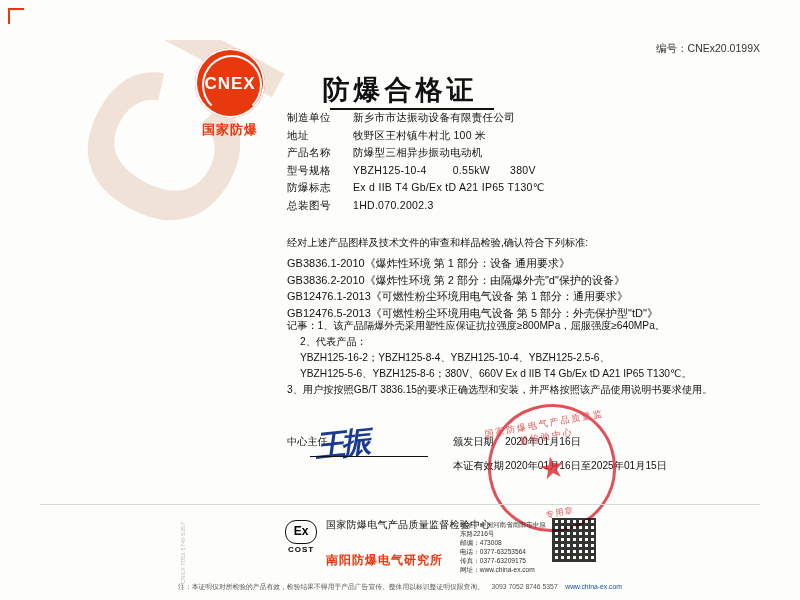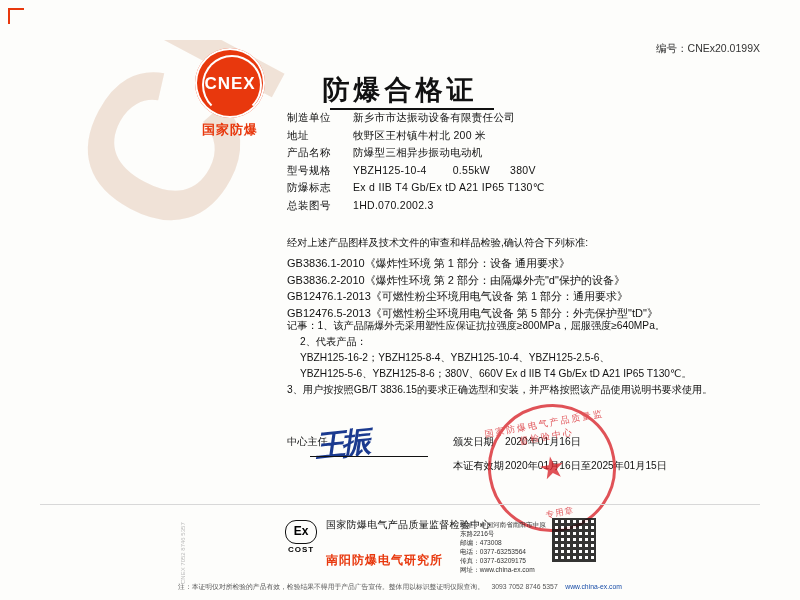--- a/index.html
+++ b/index.html
@@ -217,21 +217,21 @@
   <div class="title">防爆合格证</div>
   <div class="title-underline"></div>
 
   <div class="fields">
     <div class="frow">
       <div class="flabel">制造单位</div>
       <div class="fval">新乡市市达振动设备有限责任公司</div>
     </div>
     <div class="frow">
       <div class="flabel">地址</div>
-      <div class="fval">牧野区王村镇牛村北 200 米</div>
+      <div class="fval">牧野区王村镇牛村北 100 米</div>
     </div>
     <div class="frow">
       <div class="flabel">产品名称</div>
       <div class="fval">防爆型三相异步振动电动机</div>
     </div>
     <div class="frow">
       <div class="flabel">型号规格</div>
       <div class="fval">
         <span>YBZH125-10-4</span><span class="gap"></span><span>0.55kW</span><span class="gap2"></span><span>380V</span>
       </div>

